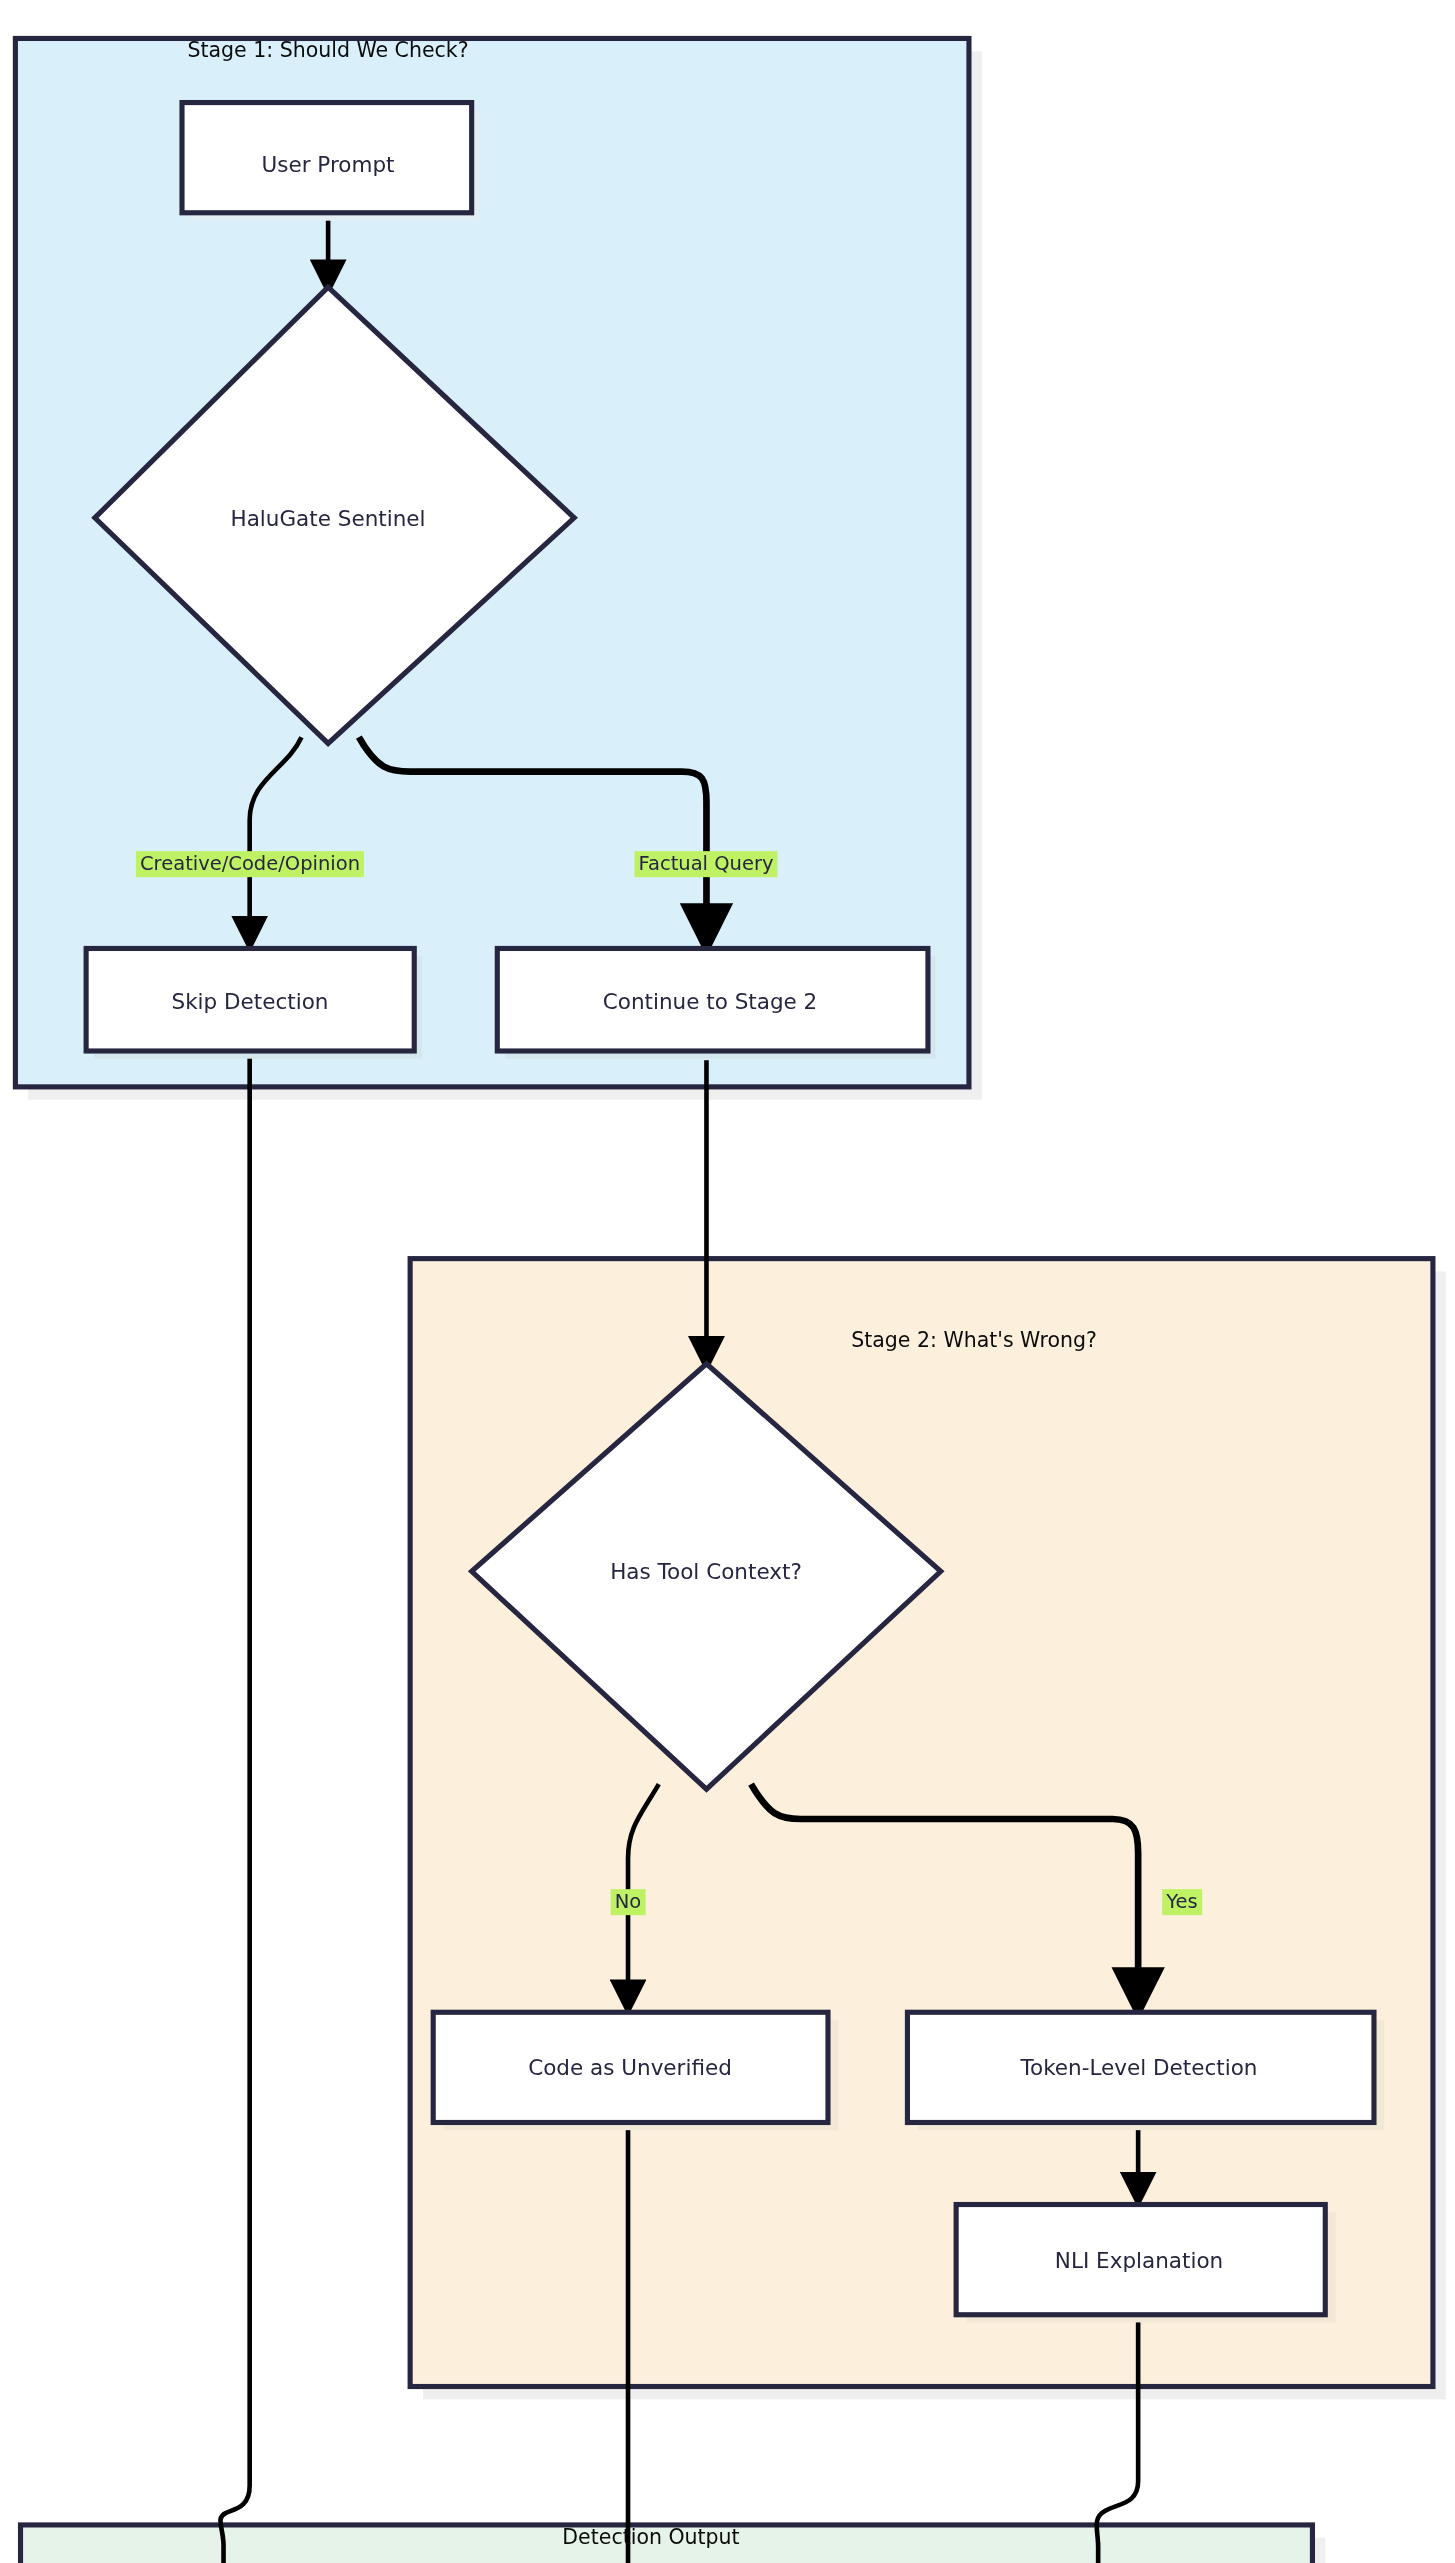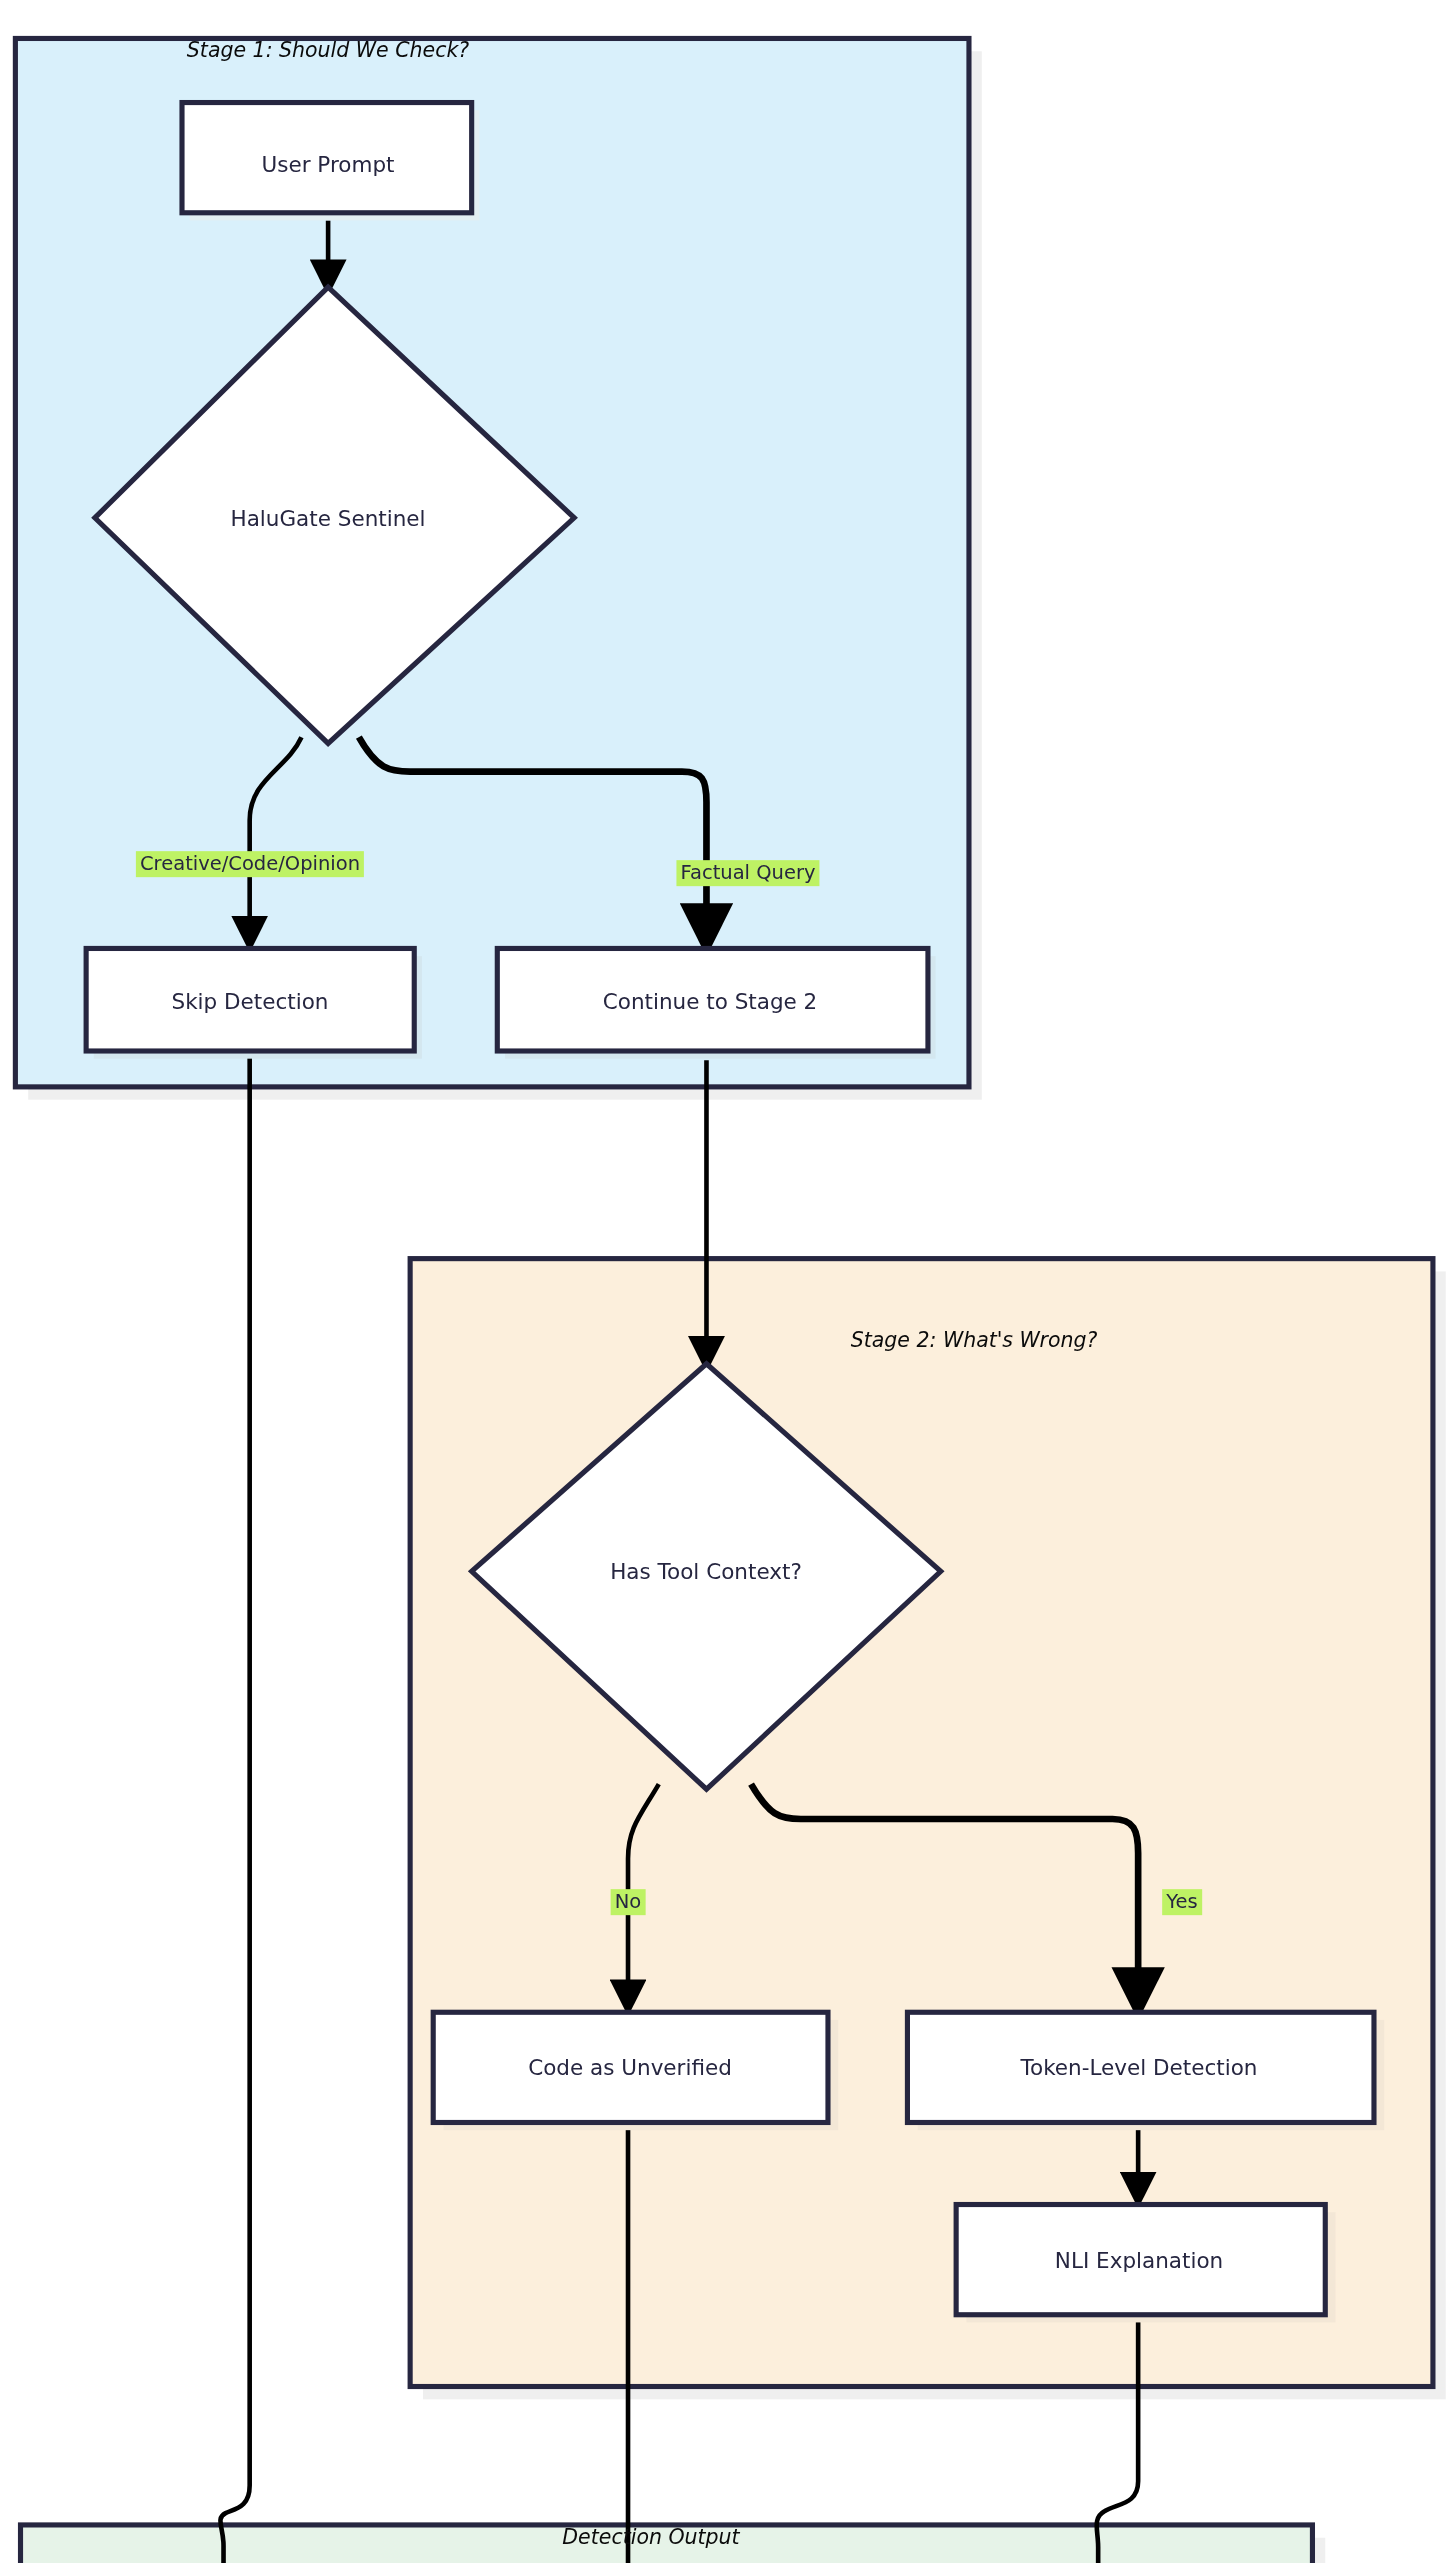--- a/index.html
+++ b/index.html
@@ -4,21 +4,20 @@
 <style>
   html,body{margin:0;padding:0;background:#ffffff;}
   body{font-family:"DejaVu Sans Mono","Liberation Mono",monospace;}
   #stage{position:relative;width:1456px;height:2790px;background:#fff;overflow:hidden;}
   svg#flow{position:absolute;left:0;top:0;width:1456px;height:2790px;}
 
   .grp-label{
     position:absolute;font-size:20.5px;color:#0b0b0b;white-space:nowrap;
     font-family:"DejaVu Sans","Liberation Sans",sans-serif;
     transform:translateX(-50%);
-    font-style:italic;
   }
   .node-label{
     position:absolute;font-size:21.5px;color:#262640;white-space:nowrap;
     font-family:"DejaVu Sans","Liberation Sans",sans-serif;
     transform:translate(-50%,-50%);text-align:right;
   }
   .edge-label{
     position:absolute;font-size:19.5px;color:#262640;white-space:nowrap;
     font-family:"DejaVu Sans","Liberation Sans",sans-serif;
     transform:translate(-50%,-50%);
@@ -103,18 +102,18 @@
   <div class="node-label" style="left:328px;top:164px;">User Prompt</div>
   <div class="node-label" style="left:328px;top:518px;">HaluGate Sentinel</div>
   <div class="node-label" style="left:250px;top:1001px;">Skip Detection</div>
   <div class="node-label" style="left:710px;top:1001px;">Continue to Stage 2</div>
   <div class="node-label" style="left:706px;top:1571px;">Has Tool Context?</div>
   <div class="node-label" style="left:630px;top:2067px;">Code as Unverified</div>
   <div class="node-label" style="left:1139px;top:2067px;">Token-Level Detection</div>
   <div class="node-label" style="left:1139px;top:2260px;">NLI Explanation</div>
 
   <div class="edge-label" style="left:250px;top:864px;">Creative/Code/Opinion</div>
-  <div class="edge-label" style="left:748px;top:864px;margin-top:9px;">Factual Query</div>
+  <div class="edge-label" style="left:706px;top:864px;">Factual Query</div>
   <div class="edge-label" style="left:628px;top:1902px;">No</div>
   <div class="edge-label" style="left:1138px;top:1902px;margin-left:44px;">Yes</div>
 
 </div>
 
 
 </body></html>

